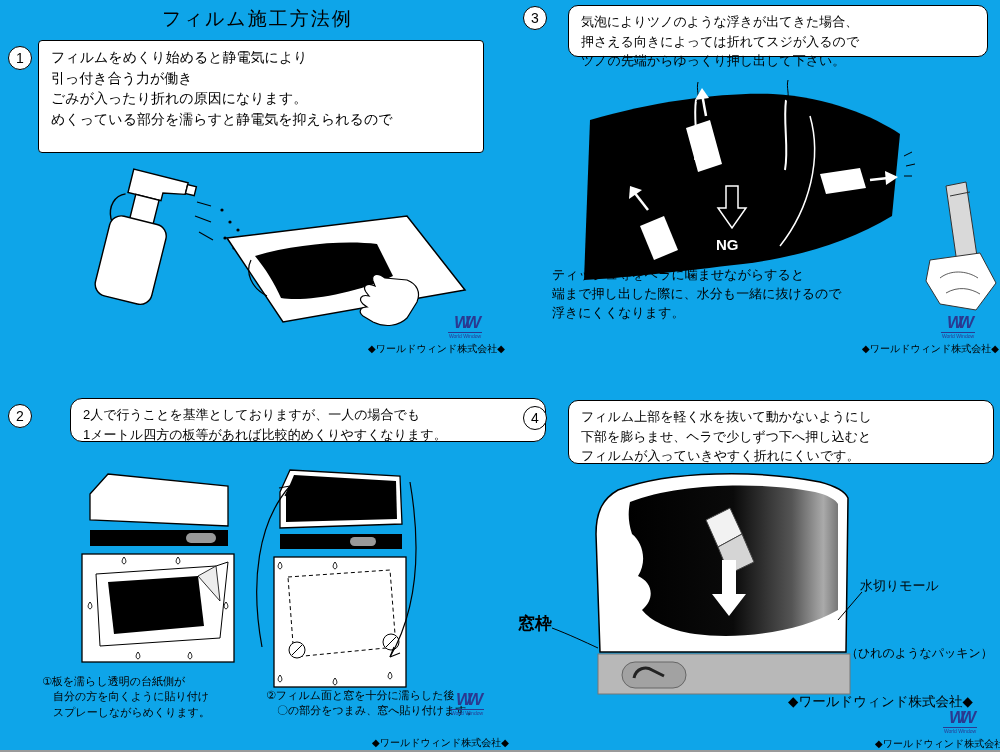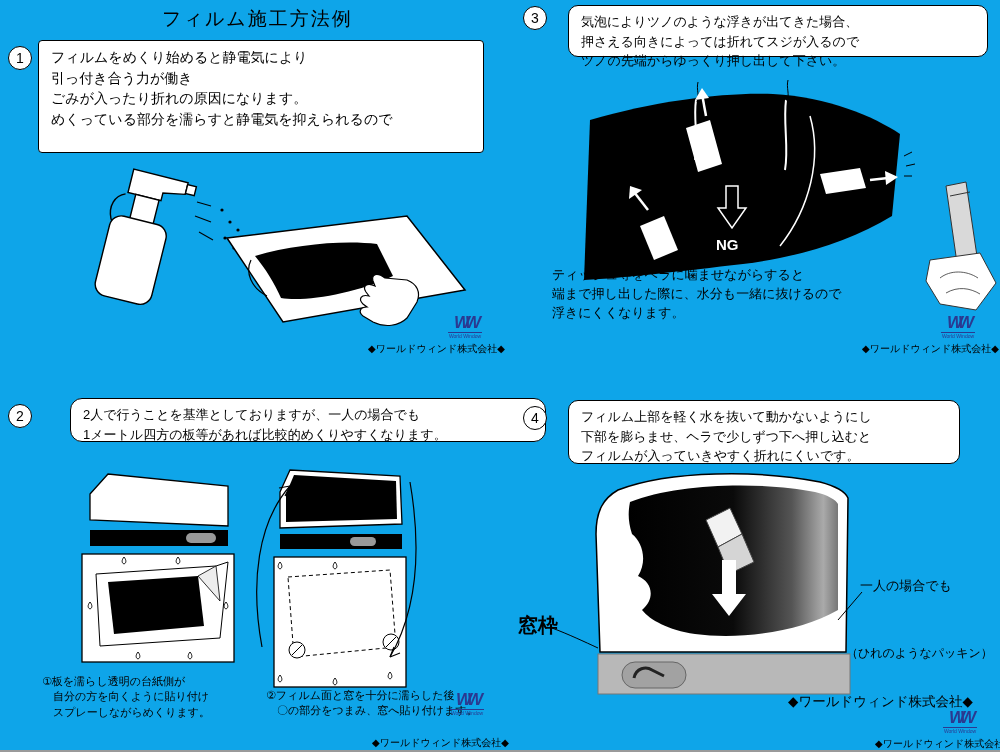--- a/index.html
+++ b/index.html
@@ -197,21 +197,21 @@
     <div class="line">浮きにくくなります。</div>
   </div>
 
   <div class="ww-logo" style="left:941px; top:314px;">
     <span class="ww">WW</span>
     <span class="wname">World Window</span>
   </div>
   <div class="company" style="left:862px; top:342px;">◆ワールドウィンド株式会社◆</div>
 
   <div class="num-circle" style="left:523px; top:406px;">4</div>
-  <div class="bubble small" style="left:568px; top:400px; width:392px; height:64px;">
+  <div class="bubble small" style="left:568px; top:400px; width:426px; height:64px;">
     <div class="line">フィルム上部を軽く水を抜いて動かないようにし</div>
     <div class="line">下部を膨らませ、ヘラで少しずつ下へ押し込むと</div>
     <div class="line">フィルムが入っていきやすく折れにくいです。</div>
   </div>
 
   <svg class="abs" style="left:510px; top:462px;" width="490" height="250" viewBox="0 0 490 250">
     <defs>
       <linearGradient id="filmgrad" x1="0" y1="0" x2="1" y2="0">
         <stop offset="0" stop-color="#000"></stop>
         <stop offset="0.5" stop-color="#0a0a0a"></stop>
@@ -229,22 +229,22 @@
     <path d="M212,98 L226,98 L226,132 L236,132 L219,154 L202,132 L212,132 Z" fill="#fff"></path>
     <rect x="88" y="192" width="252" height="40" fill="#b8b8b8" stroke="#777"></rect>
     <rect x="112" y="200" width="64" height="26" rx="13" fill="#a2a2a2" stroke="#666"></rect>
     <path d="M124,216 C126,206 136,204 142,208 L154,214" fill="none" stroke="#222" stroke-width="3"></path>
     <g fill="none" stroke="#000" stroke-width="1">
       <path d="M42,166 C58,172 75,180 88,186"></path>
       <path d="M352,130 L328,158"></path>
     </g>
   </svg>
 
-  <div class="lbl bold" style="left:518px; top:612px; font-size:20px;">窓枠</div>
-  <div class="lbl" style="left:860px; top:577px; font-size:13px;">一人の場合でも</div>
+  <div class="lbl bold" style="left:518px; top:612px; font-size:17px;">窓枠</div>
+  <div class="lbl" style="left:860px; top:577px; font-size:13px;">水切りモール</div>
   <div class="lbl" style="left:846px; top:601px; font-size:12px;margin-top:44px;">（ひれのようなパッキン）</div>
 
   <div class="company big" style="left:788px; top:693px;">◆ワールドウィンド株式会社◆</div>
   <div class="ww-logo" style="left:943px; top:709px;">
     <span class="ww">WW</span>
     <span class="wname">World Window</span>
   </div>
   <div class="company" style="left:875px; top:737px;">◆ワールドウィンド株式会社◆</div>
 
   <div class="bottom-rule"></div>

